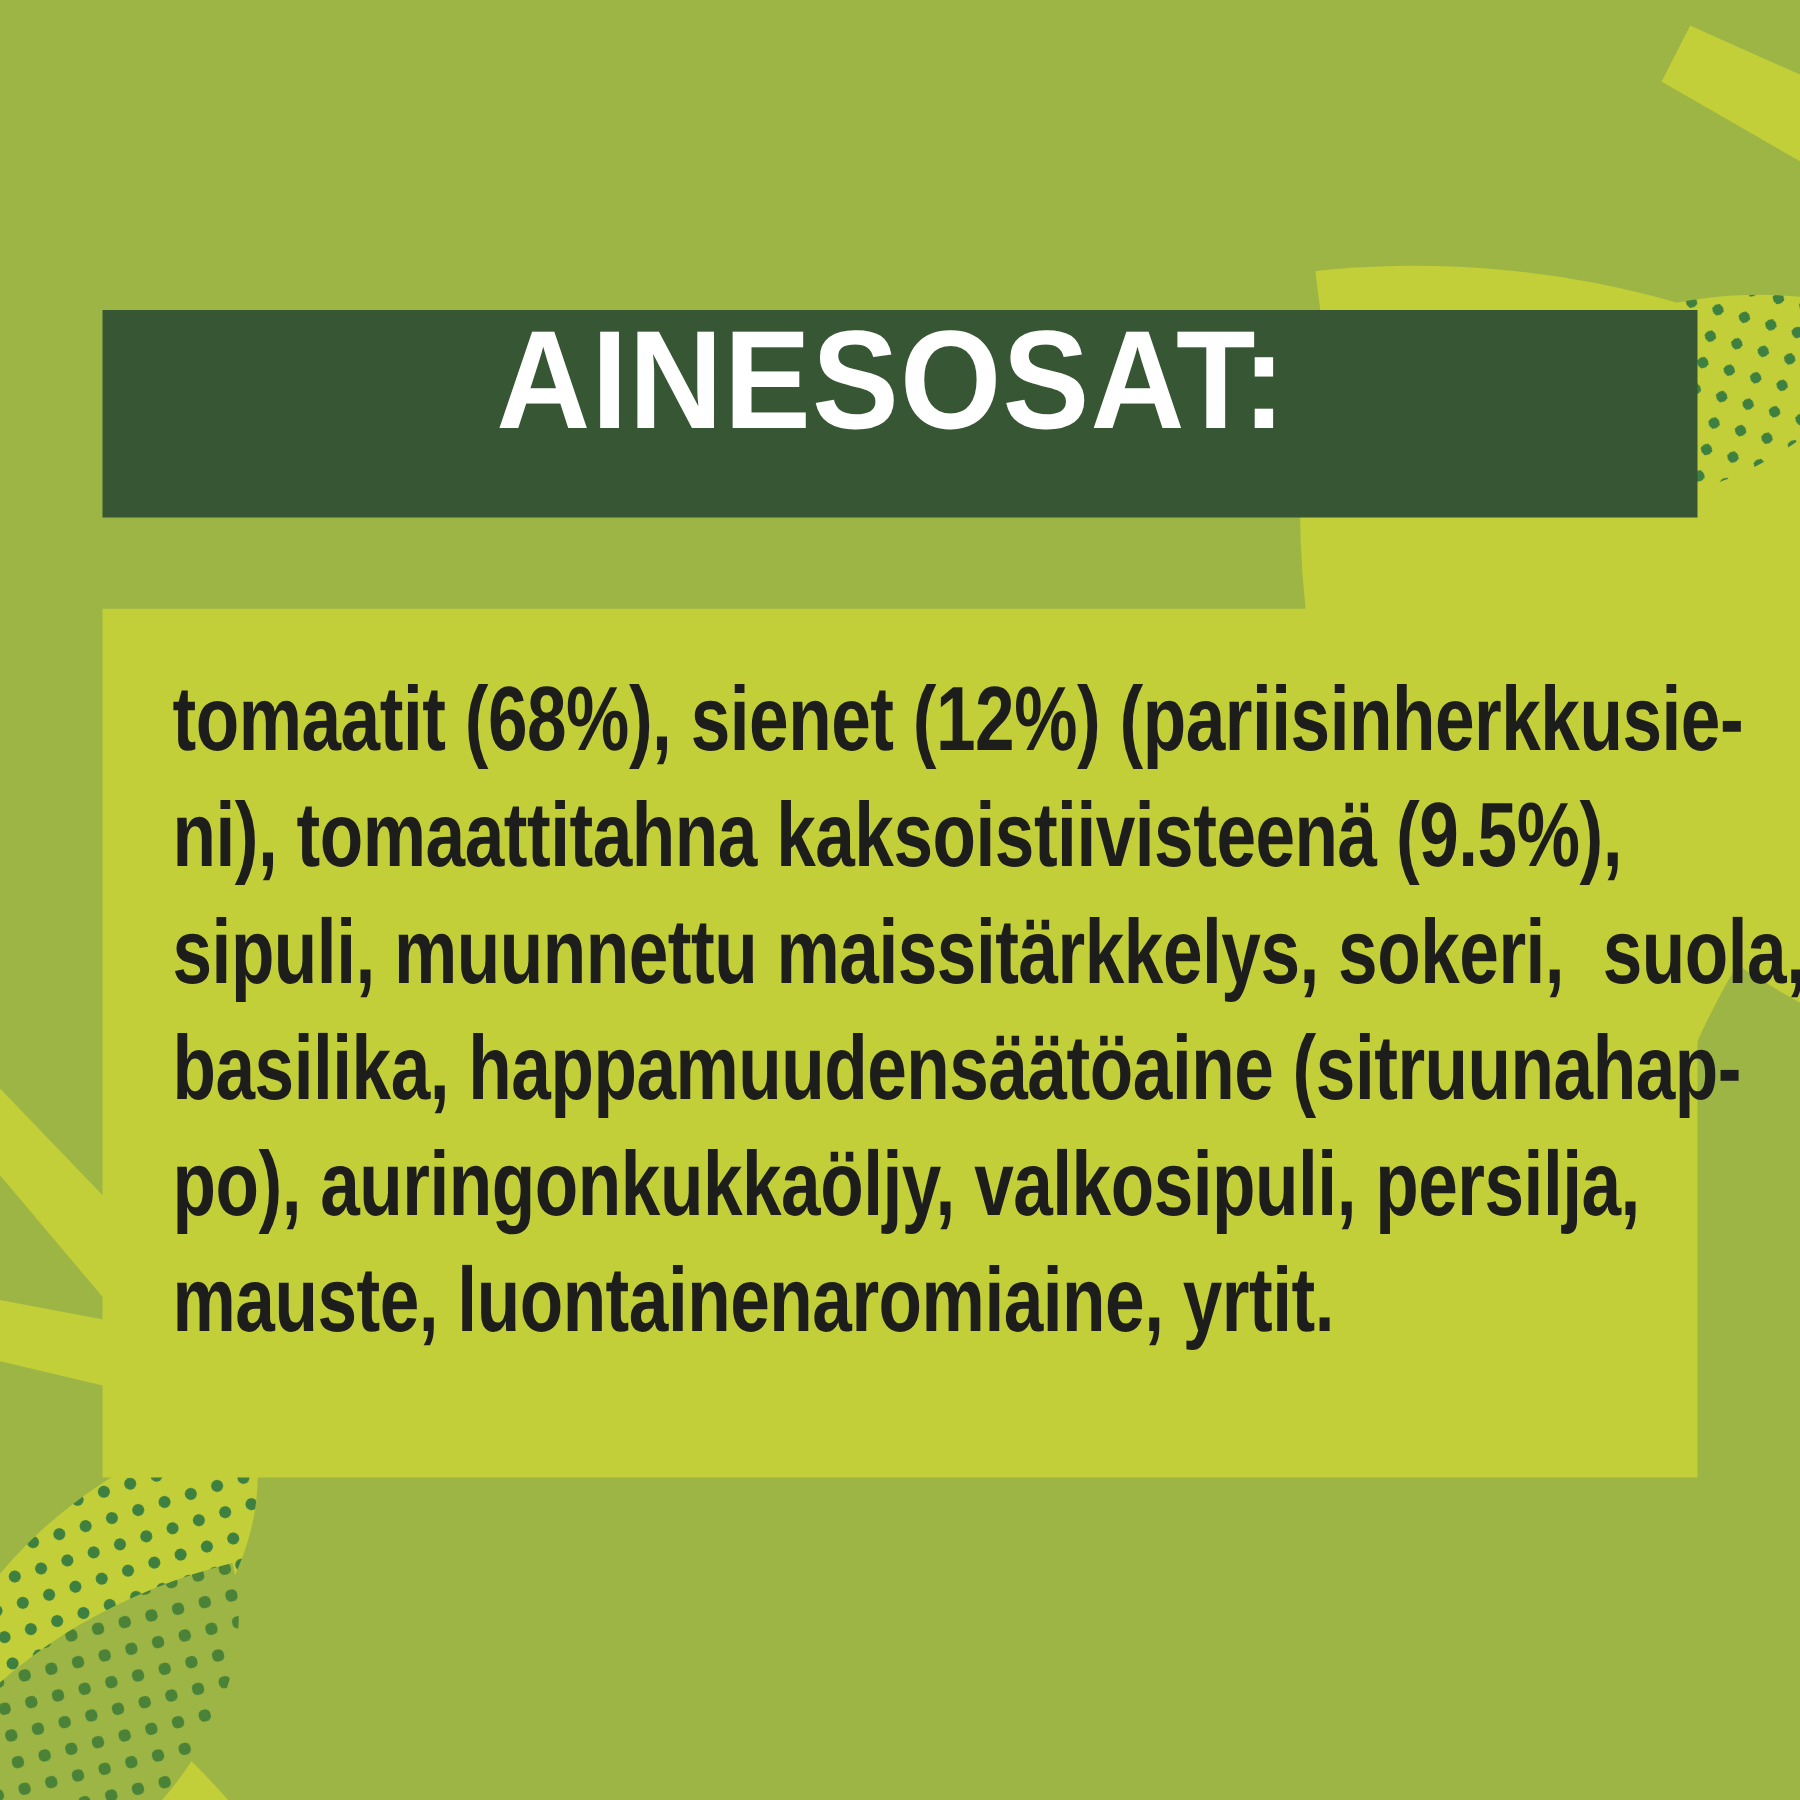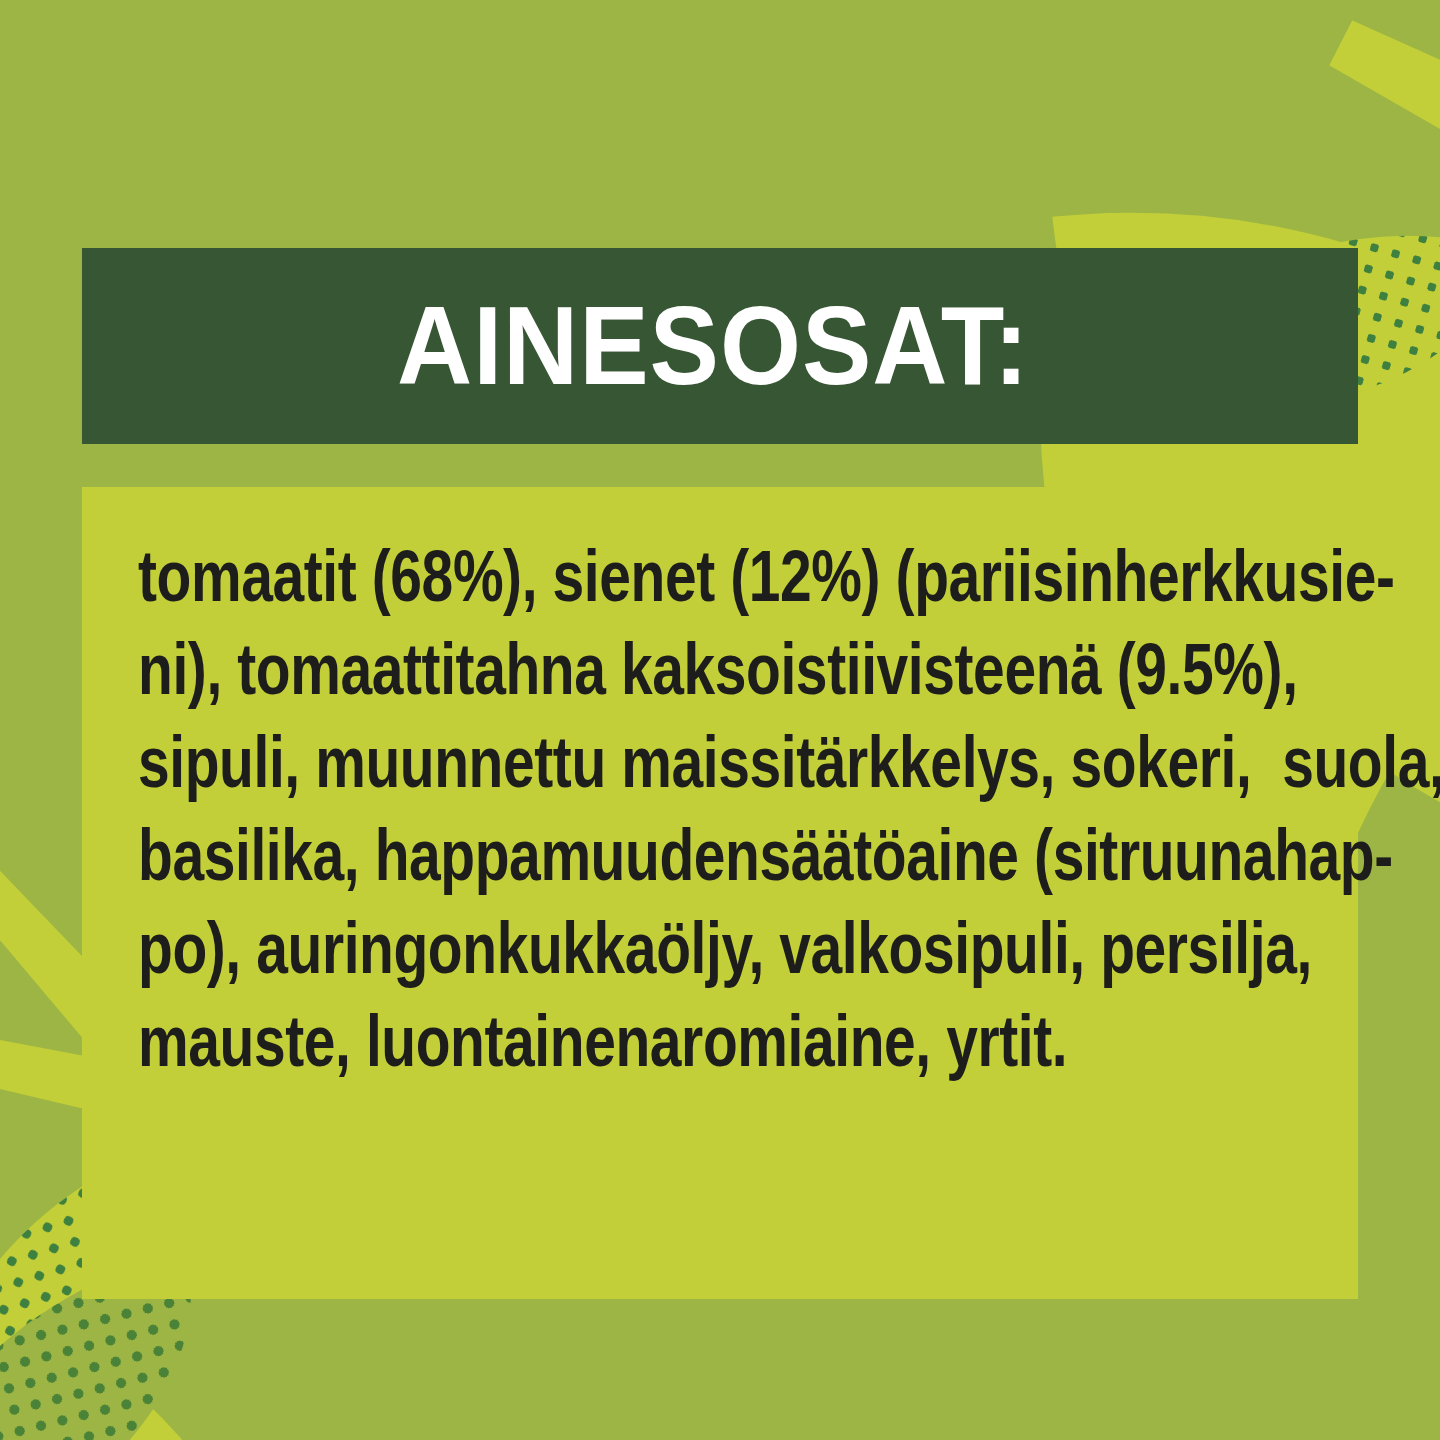--- a/index.html
+++ b/index.html
@@ -108,41 +108,41 @@
   }
   .band-r-cut{
     left:1286px;top:560px;width:420px;height:620px;
     background:#9cb544;
     border-radius:100% 0 0 0;
   }
 
   
   #banner{
     position:absolute;
-    left:82px;top:248px;width:1276px;height:196px;
+    left:82px;top:248px;width:1276px;height:166px;
     background:#375634;
-    display:flex;align-items:center;
+    display:flex;align-items:flex-start;
   }
   #banner-title{
     color:#ffffff;
     font-family:"Liberation Sans", sans-serif;
     font-weight:700;
     font-size:112px;
     line-height:1;
     letter-spacing:1px;
     transform:scaleX(0.93);
     transform-origin:left center;
     margin-left:315px;
     white-space:nowrap;
   }
 
   
   #panel{
     position:absolute;
-    left:82px;top:487px;width:1276px;height:812px;
+    left:82px;top:487px;width:1276px;height:695px;
     background:#c2cf38;
   }
   #ingredients{
     position:absolute;
     left:56px;top:42px;right:40px;
     color:#1d1d1b;
     font-family:"Liberation Sans Narrow","Liberation Sans", sans-serif;
     font-weight:700;
     font-size:73px;
     line-height:93px;

